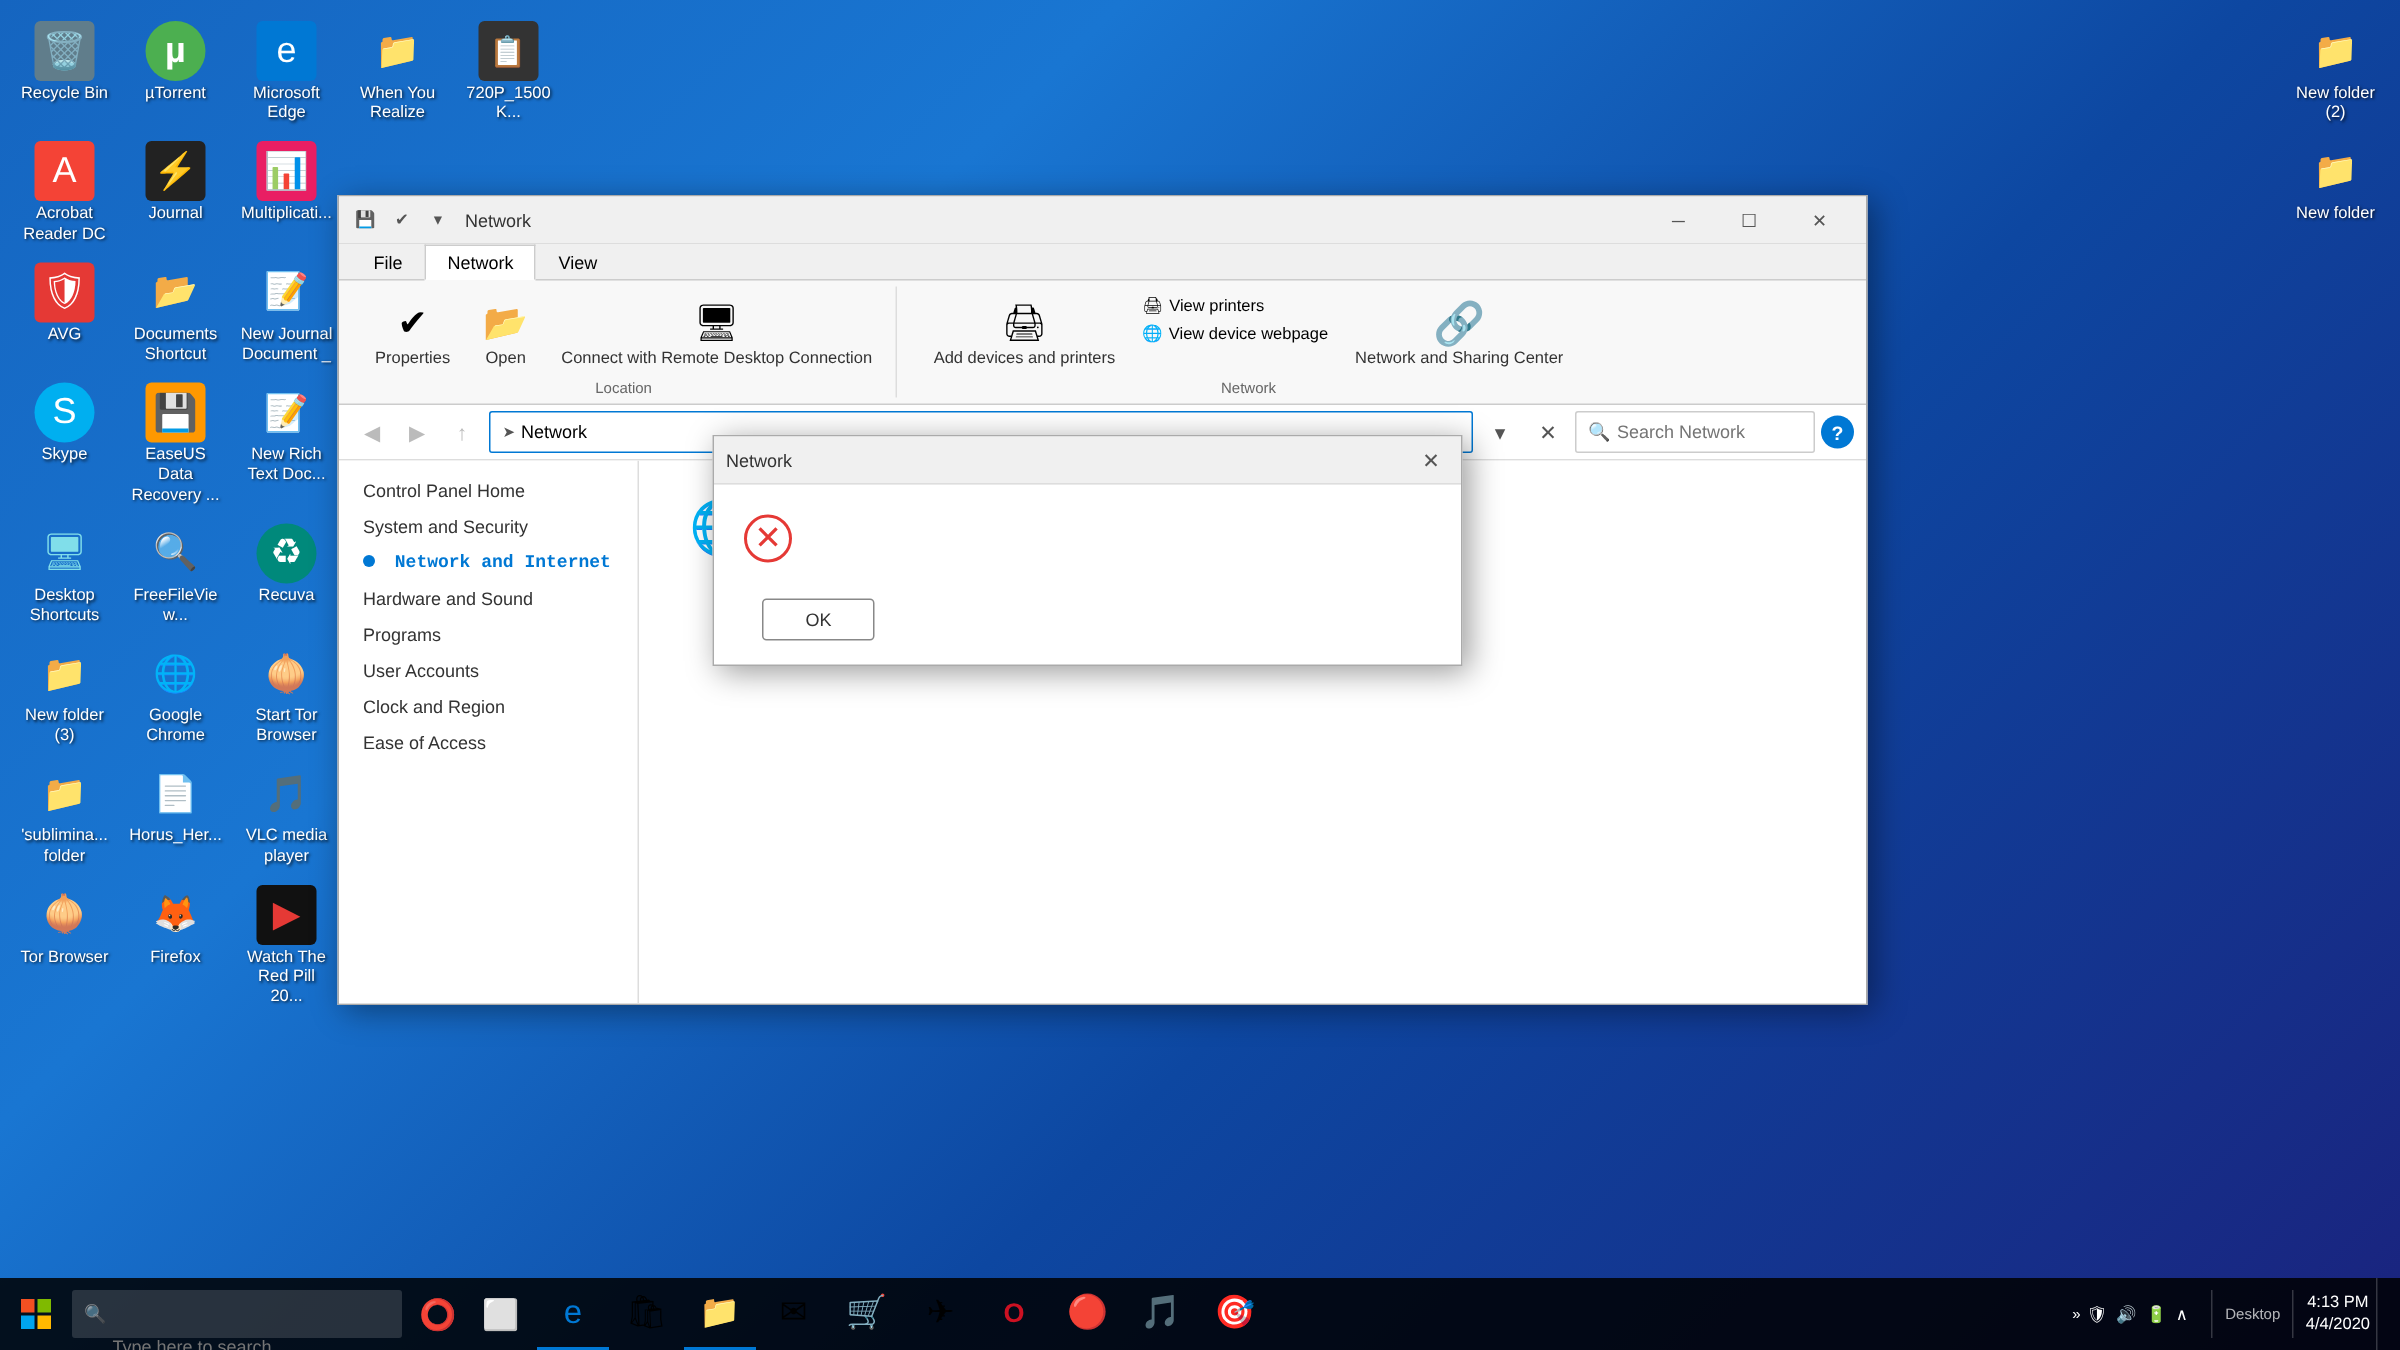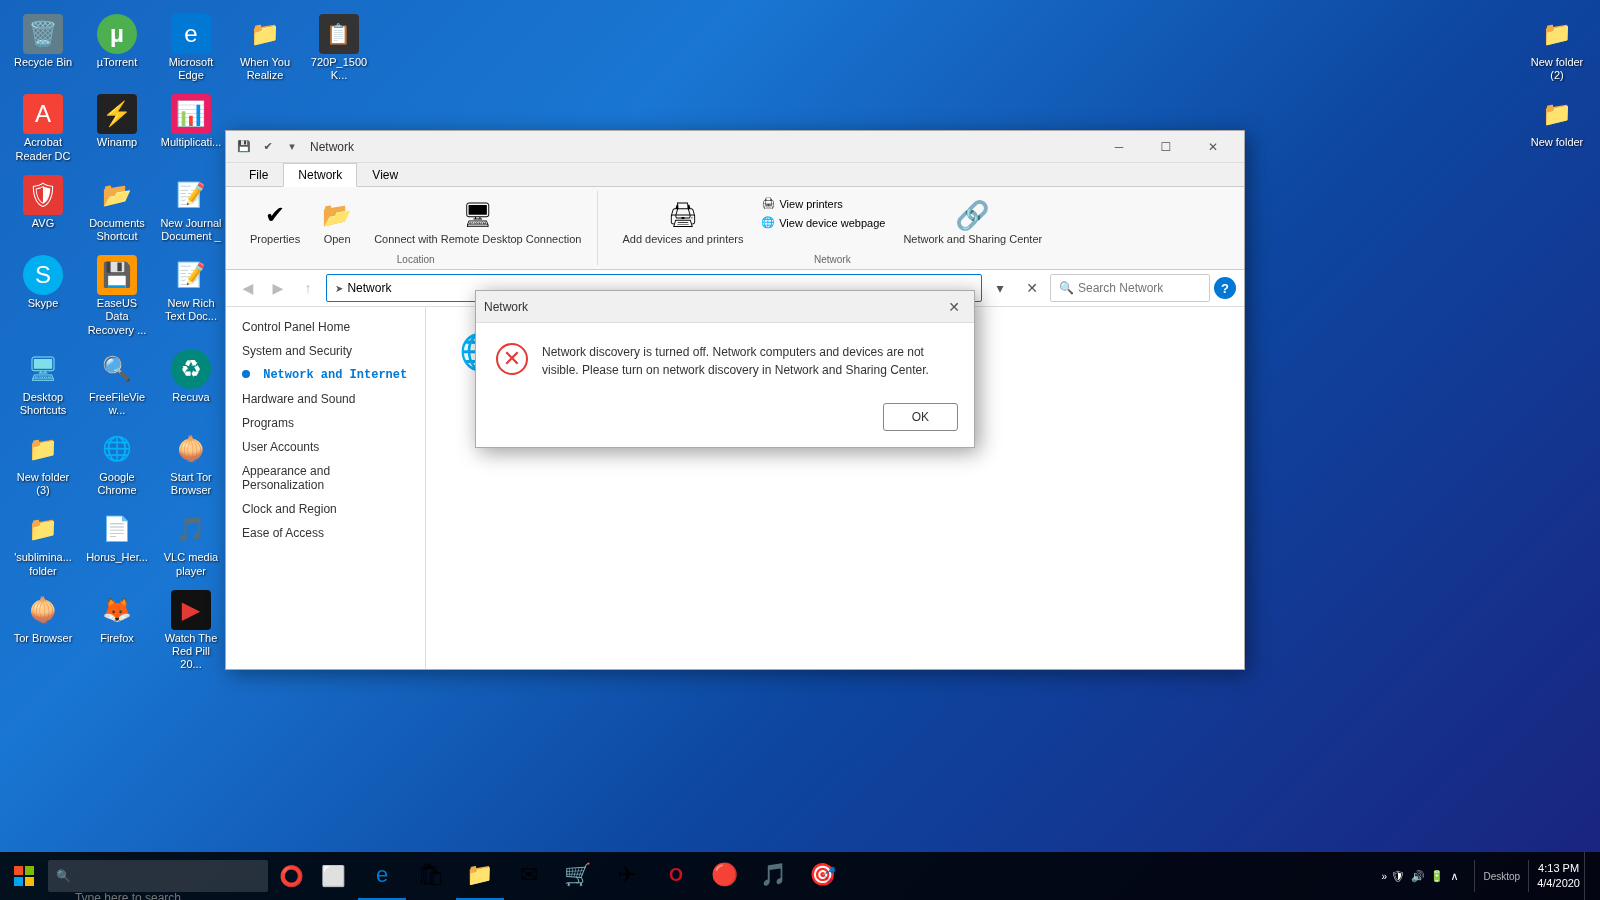--- a/index.html
+++ b/index.html
@@ -534,22 +534,22 @@
       font-size: 28px;
       flex-shrink: 0;
     }
     .dialog-message {
       font-size: 12px;
       color: #333;
       line-height: 1.5;
     }
     .dialog-footer {
       display: flex;
-      justify-content: flex-end;
-      padding: 8px 16px 16px;
+      justify-content: flex-start;
+      padding: 8px 32px 16px;
     }
     .dialog-ok-btn {
       padding: 6px 28px;
       background: white;
       border: 1px solid #888;
       border-radius: 3px;
       font-size: 12px;
       cursor: pointer;
       color: #333;
     }
@@ -590,21 +590,21 @@
       </div>
     </div>
 
     <div class="icon-row">
       <div class="desktop-icon">
         <div class="icon-img icon-acrobat">A</div>
         <div class="icon-label">Acrobat Reader DC</div>
       </div>
       <div class="desktop-icon">
         <div class="icon-img icon-winamp">⚡</div>
-        <div class="icon-label">Winamp</div>
+        <div class="icon-label">Journal</div>
       </div>
       <div class="desktop-icon">
         <div class="icon-img icon-mult">📊</div>
         <div class="icon-label">Multiplicati...</div>
       </div>
     </div>
 
     <div class="icon-row">
       <div class="desktop-icon">
         <div class="icon-img icon-avg">🛡</div>
@@ -817,21 +817,20 @@
       <div class="left-panel">
         <div class="cp-item">Control Panel Home</div>
         <div class="cp-item">System and Security</div>
         <div class="cp-item active">
           <span class="cp-bullet"></span>
           <span>Network and Internet</span>
         </div>
         <div class="cp-item">Hardware and Sound</div>
         <div class="cp-item">Programs</div>
         <div class="cp-item">User Accounts</div>
-        <div class="cp-item">Appearance and Personalization</div>
         <div class="cp-item">Clock and Region</div>
         <div class="cp-item">Ease of Access</div>
       </div>
 
       <div class="right-panel">
         <div class="network-icons">
           <div class="net-icon-item">
             <div class="net-icon">🌐</div>
             <div class="net-label"></div>
           </div>
@@ -844,21 +843,20 @@
     </div>
   </div>
 
   <div class="dialog">
     <div class="dialog-titlebar">
       <span class="dialog-title">Network</span>
       <div class="dialog-close">✕</div>
     </div>
     <div class="dialog-body">
       <div class="dialog-icon" style="color:#e53935; background: white; border-radius:50%; width:32px; height:32px; display:flex; align-items:center; justify-content:center; font-size:22px; border: 2px solid #e53935; flex-shrink:0;">✕</div>
-      <div class="dialog-message">Network discovery is turned off. Network computers and devices are not visible. Please turn on network discovery in Network and Sharing Center.</div>
     </div>
     <div class="dialog-footer">
       <button class="dialog-ok-btn">OK</button>
     </div>
   </div>
 
   <div class="taskbar">
     <div class="taskbar-start">
       <svg width="20" height="20" viewBox="0 0 20 20">
         <rect x="0" y="0" width="9" height="9" fill="#f25022"></rect>

